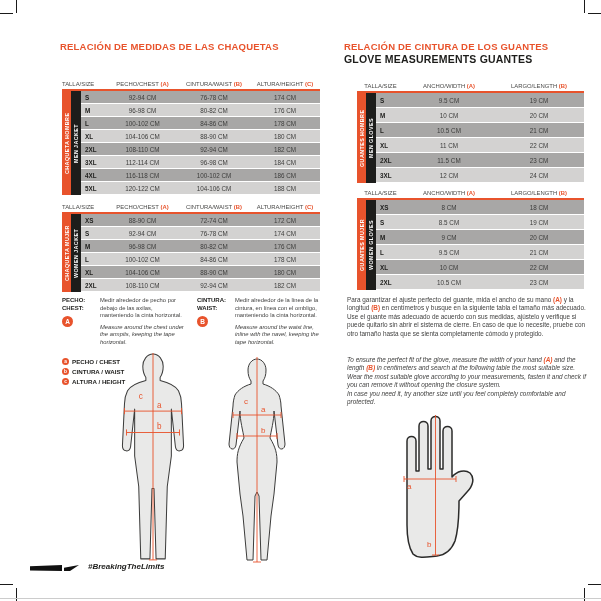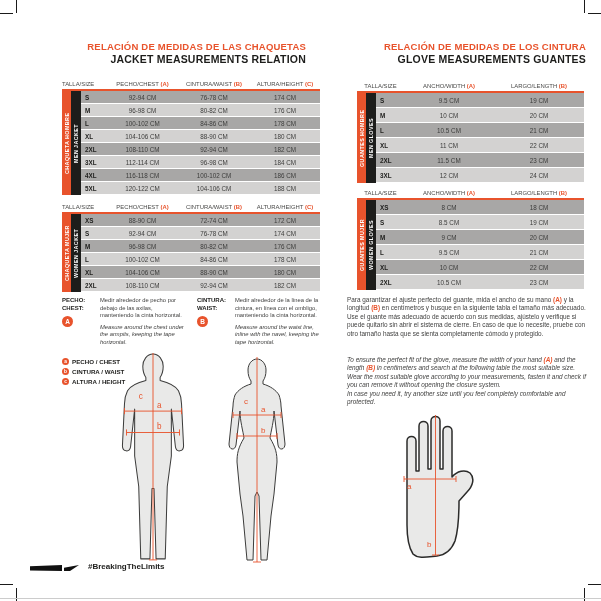--- a/index.html
+++ b/index.html
@@ -1,20 +1,20 @@
 <!DOCTYPE html>
 <html><head>
 <meta charset="utf-8">
 <style>
   html,body{margin:0;padding:0;background:#fff;}
   .page{position:relative;width:601px;height:601px;background:#ffffff;overflow:hidden;
         font-family:"Liberation Sans",sans-serif;color:#1d1d1b;}
   .accent{color:#E8532C;font-weight:bold;}
   
-  .title-block{position:absolute;text-align:right;line-height:1.25;}
+  .title-block{position:absolute;text-align:left;line-height:1.25;}
   .title-es{font-size:9.5px;font-weight:bold;color:#E8532C;letter-spacing:.2px;}
   .title-en{font-size:10.5px;font-weight:bold;color:#1d1d1b;letter-spacing:.2px;}
   
   .tbl{position:absolute;}
   .t-head{display:grid;height:12px;border-bottom:2px solid #E8532C;}
   .th{display:flex;align-items:flex-end;justify-content:center;font-size:5.9px;color:#4a4a49;
       padding-bottom:2px;white-space:nowrap;}
   .jacket .th-first{justify-content:flex-start;}
   .t-body{display:flex;}
   .bands{display:flex;width:19px;}
@@ -51,21 +51,21 @@
   
   .fig{position:absolute;}
   .sil{fill:#E9E9E8;stroke:#3c3c3b;stroke-width:1;stroke-linejoin:round;}
   .hand-path{fill:#E9E9E8;stroke:#2b2b2a;stroke-width:1.5;stroke-linejoin:round;}
   .mline{stroke:#E8532C;stroke-width:0.9;fill:none;}
   .mlabel{font-family:"Liberation Sans",sans-serif;font-size:8px;fill:#E8532C;}
   
   .logo{position:absolute;left:30px;top:565px;display:flex;align-items:center;gap:2px;}
   .logo-bar{width:32px;height:6px;background:#111;clip-path:polygon(0 20%,100% 0,100% 100%,0 90%);}
   .logo-tip{width:15px;height:6px;background:#111;clip-path:polygon(0 45%,100% 0,40% 100%,0 100%);}
-  .hashtag{position:absolute;left:88px;top:562px;font-size:8px;font-weight:bold;color:#1d1d1b;}
+  .hashtag{position:absolute;left:88px;top:562px;font-size:8px;font-weight:bold;font-style:italic;color:#1d1d1b;}
   
   .crop{position:absolute;background:#1a1a1a;}
   .page-edge{position:absolute;left:0;top:598px;width:601px;height:1px;background:#cccccc;}
 </style>
 </head>
 <body>
 
 <div class="page">
 
   <div class="crop" style="left:16px;top:0;width:1px;height:13px;"></div>
@@ -73,21 +73,20 @@
   <div class="crop" style="left:584px;top:0;width:1px;height:13px;"></div>
   <div class="crop" style="left:588px;top:13px;width:13px;height:1px;"></div>
   <div class="crop" style="left:0;top:584px;width:13px;height:1px;"></div>
   <div class="crop" style="left:16px;top:588px;width:1px;height:13px;"></div>
   <div class="crop" style="left:588px;top:584px;width:13px;height:1px;"></div>
   <div class="crop" style="left:584px;top:588px;width:1px;height:13px;"></div>
   <div class="page-edge"></div>
 
   <div class="title-block" style="left:60px;top:41px;width:246px;">
     <div class="title-es">RELACIÓN DE MEDIDAS DE LAS CHAQUETAS</div>
-    <div class="title-en">JACKET MEASUREMENTS RELATION</div>
   </div>
 
   <div class="tbl jacket" style="left:62px;top:77px;width:258px;">
       <div class="t-head" style="grid-template-columns: 45px 71px 72px 70px;">
         <div class="th th-first">
           <span>TALLA/SIZE</span>
         </div>
         <div class="th">
           <span>PECHO/CHEST</span>
           <span class="accent">&nbsp;(A)</span>
@@ -287,21 +286,21 @@
     <line class="mline" x1="60" y1="56" x2="60" y2="62"></line>
     <line class="mline" x1="16" y1="80" x2="56" y2="80"></line>
     <line class="mline" x1="16" y1="77" x2="16" y2="83"></line>
     <line class="mline" x1="56" y1="77" x2="56" y2="83"></line>
     <text class="mlabel" x="27" y="48" text-anchor="end">c</text>
     <text class="mlabel" x="40" y="56">a</text>
     <text class="mlabel" x="40" y="77">b</text>
   </svg>
 
   <div class="title-block" style="left:344px;top:41px;width:242px;">
-    <div class="title-es">RELACIÓN DE MEDIDAS DE LOS CINTURA</div>
+    <div class="title-es">RELACIÓN DE CINTURA DE LOS GUANTES</div>
     <div class="title-en">GLOVE MEASUREMENTS GUANTES</div>
   </div>
 
   <div class="tbl glove" style="left:357px;top:79px;width:227px;">
       <div class="t-head" style="grid-template-columns: 47px 90px 90px;">
         <div class="th th-first">
           <span>TALLA/SIZE</span>
         </div>
         <div class="th">
           <span>ANCHO/WIDTH</span>

